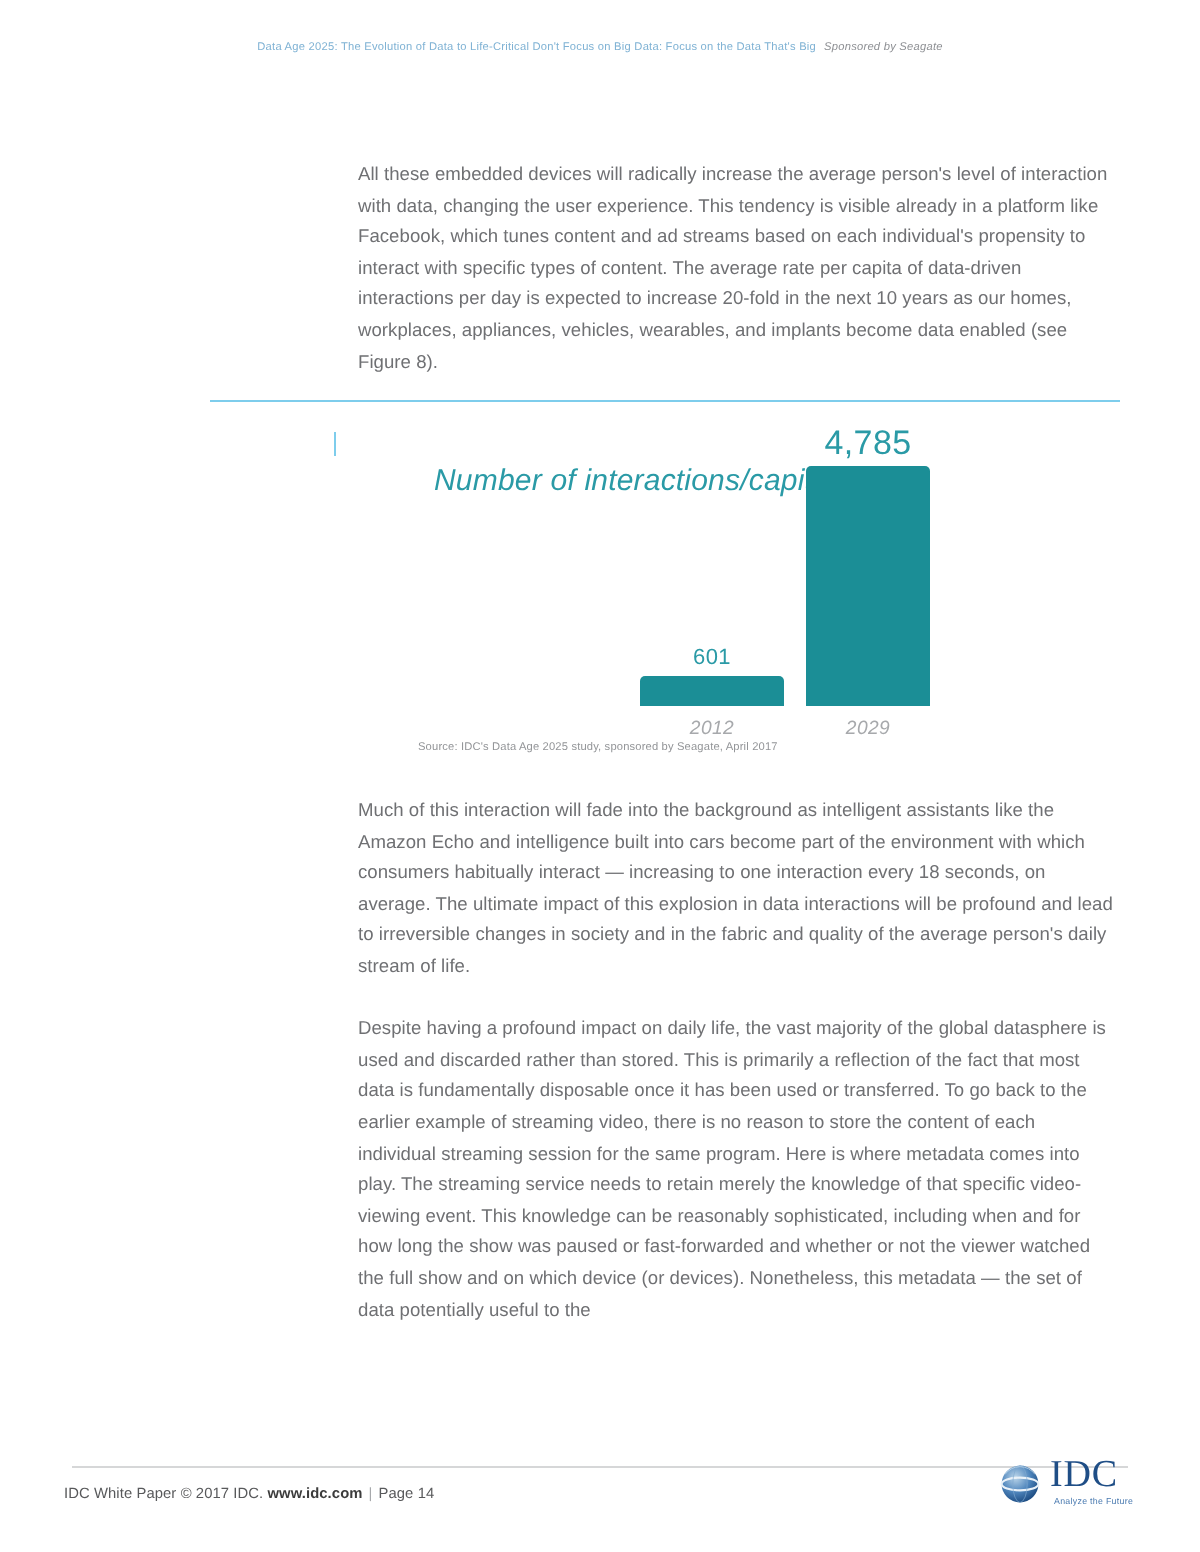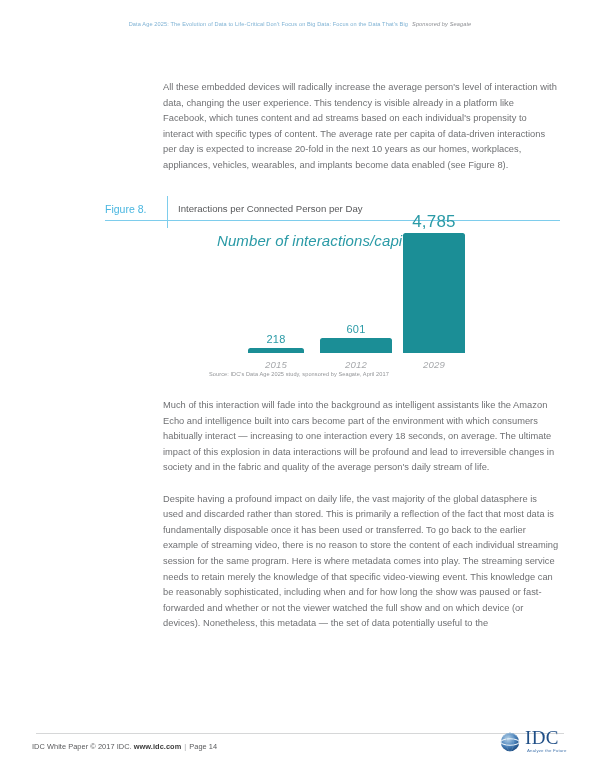--- a/index.html
+++ b/index.html
@@ -38,21 +38,21 @@
   }
 
   
   .content {
     position: absolute;
     left: 163px;
     top: 80px;
     width: 396px;
   }
   p.body-par {
-    margin: 0 0 0 0;
+    margin: 0 0 0 16px;
     font-size: 9.3px;
     line-height: 15.6px;
     color: #6f7073;
     letter-spacing: 0.02px;
     text-align: left;
   }
   p.body-par + p.body-par {
     margin-top: 15.6px;
   }
 
@@ -239,37 +239,27 @@
 
 <div class="page-header">
   <span class="hdr-title">Data Age 2025: The Evolution of Data to Life-Critical Don't Focus on Big Data: Focus on the Data That's Big</span><span class="hdr-sponsor">Sponsored by Seagate</span>
 </div>
 
 <div class="content" style="top:80px;">
   <p class="body-par">All these embedded devices will radically increase the average person's level of interaction with data, changing the user experience. This tendency is visible already in a platform like Facebook, which tunes content and ad streams based on each individual's propensity to interact with specific types of content. The average rate per capita of data-driven interactions per day is expected to increase 20-fold in the next 10 years as our homes, workplaces, appliances, vehicles, wearables, and implants become data enabled (see Figure 8).</p>
 </div>
 
 <div class="figure-block">
-  <div class="figure-head">
-    <div class="figure-label">Figure 8.</div>
-    <div class="figure-divider"></div>
-    <div class="figure-title">Interactions per Connected Person per Day</div>
-  </div>
   <div class="figure-rule"></div>
   <div class="figure-rule-stub"></div>
 </div>
 
 <div class="chart-area">
   <div class="chart-caption">Number of interactions/capita/day</div>
   <div class="plot" id="plot">
-      <div class="bar-group" style="left: 143px; width: 56px; height: 120px;">
-        <div class="bar" style="height: 5.46708px; background: rgb(27, 142, 150); position: absolute; bottom: 0px; left: 0px;"></div>
-        <div class="bar-value" style="color: rgb(42, 154, 166); bottom: 8.46708px;">218</div>
-        <div class="bar-tick" style="color: rgb(167, 169, 172);">2015</div>
-      </div>
       <div class="bar-group" style="left: 215px; width: 72px; height: 120px;">
         <div class="bar" style="height: 15.0721px; background: rgb(27, 142, 150); position: absolute; bottom: 0px; left: 0px;"></div>
         <div class="bar-value" style="color: rgb(42, 154, 166); bottom: 18.0721px;">601</div>
         <div class="bar-tick" style="color: rgb(167, 169, 172);">2012</div>
       </div>
       <div class="bar-group" style="left: 298px; width: 62px; height: 120px;">
         <div class="bar" style="height: 120px; background: rgb(27, 142, 150); position: absolute; bottom: 0px; left: 0px;"></div>
         <div class="bar-value big" style="color: rgb(42, 154, 166); bottom: 123px;">4,785</div>
         <div class="bar-tick" style="color: rgb(167, 169, 172);">2029</div>
       </div>

